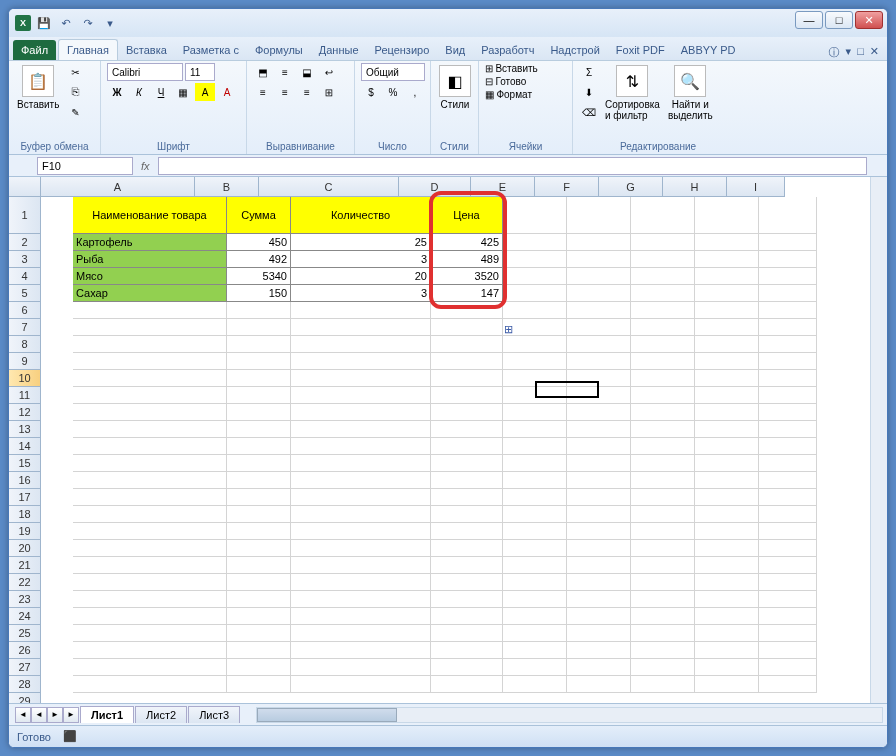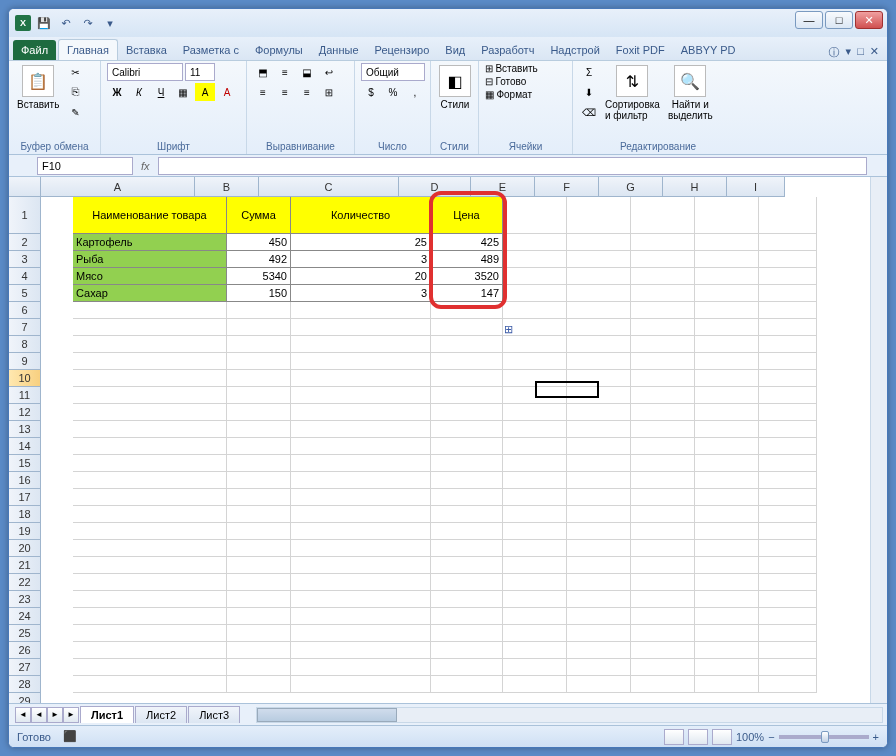--- a/index.html
+++ b/index.html
@@ -605,26 +605,15 @@
     <div class="sheet-tab">Лист2</div>
     <div class="sheet-tab">Лист3</div>
     <div class="hscroll">
         <div class="hscroll-thumb"></div>
       </div>
   </div>
 
   <div class="status">
     <span>Готово</span>
     <span style="margin-left:12px">⬛</span>
-    <div class="status-right">
-      <div class="view-btn"></div>
-      <div class="view-btn"></div>
-      <div class="view-btn"></div>
-      <span>100%</span>
-      <span>−</span>
-      <div class="zoom-slider">
-          <div class="zoom-thumb"></div>
-        </div>
-      <span>+</span>
-    </div>
   </div>
 
 </div>
 
 </body></html>

